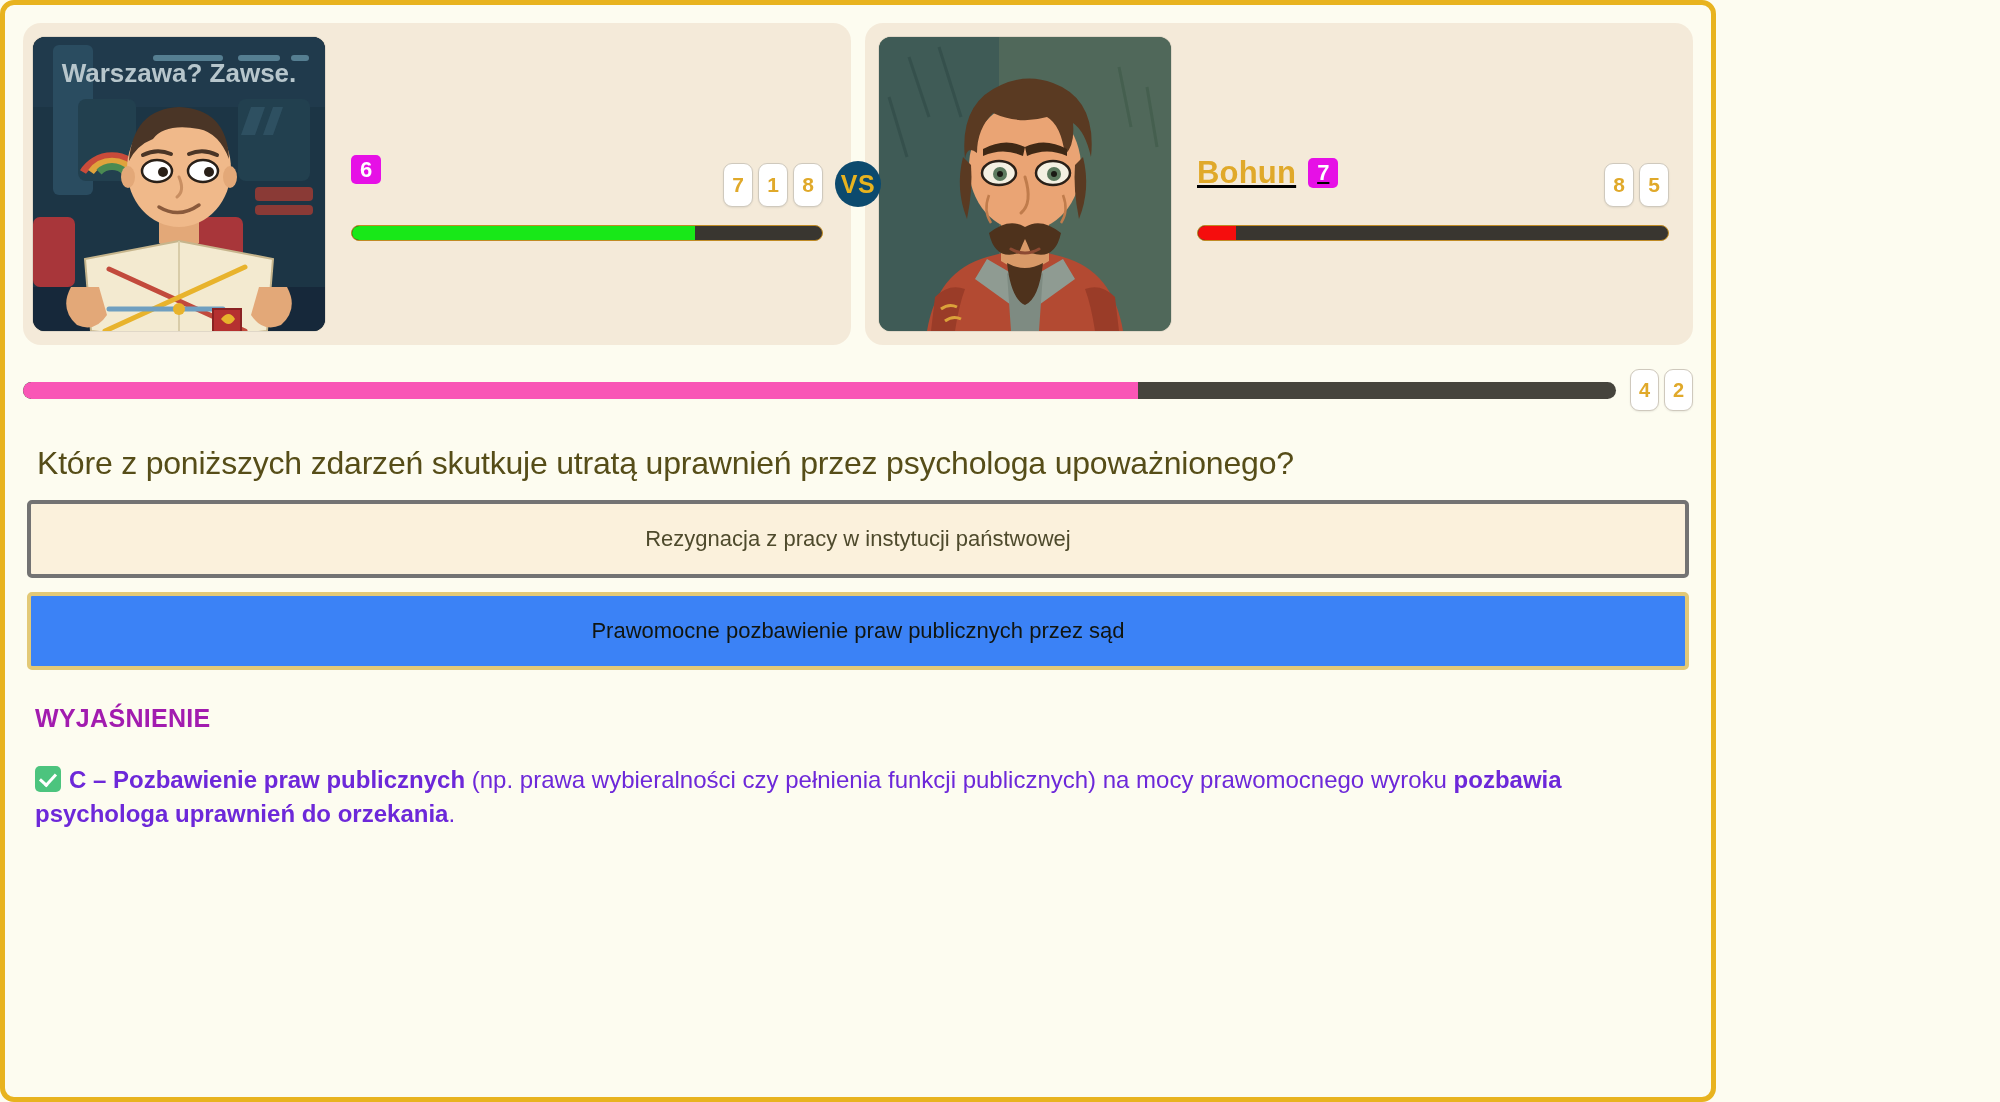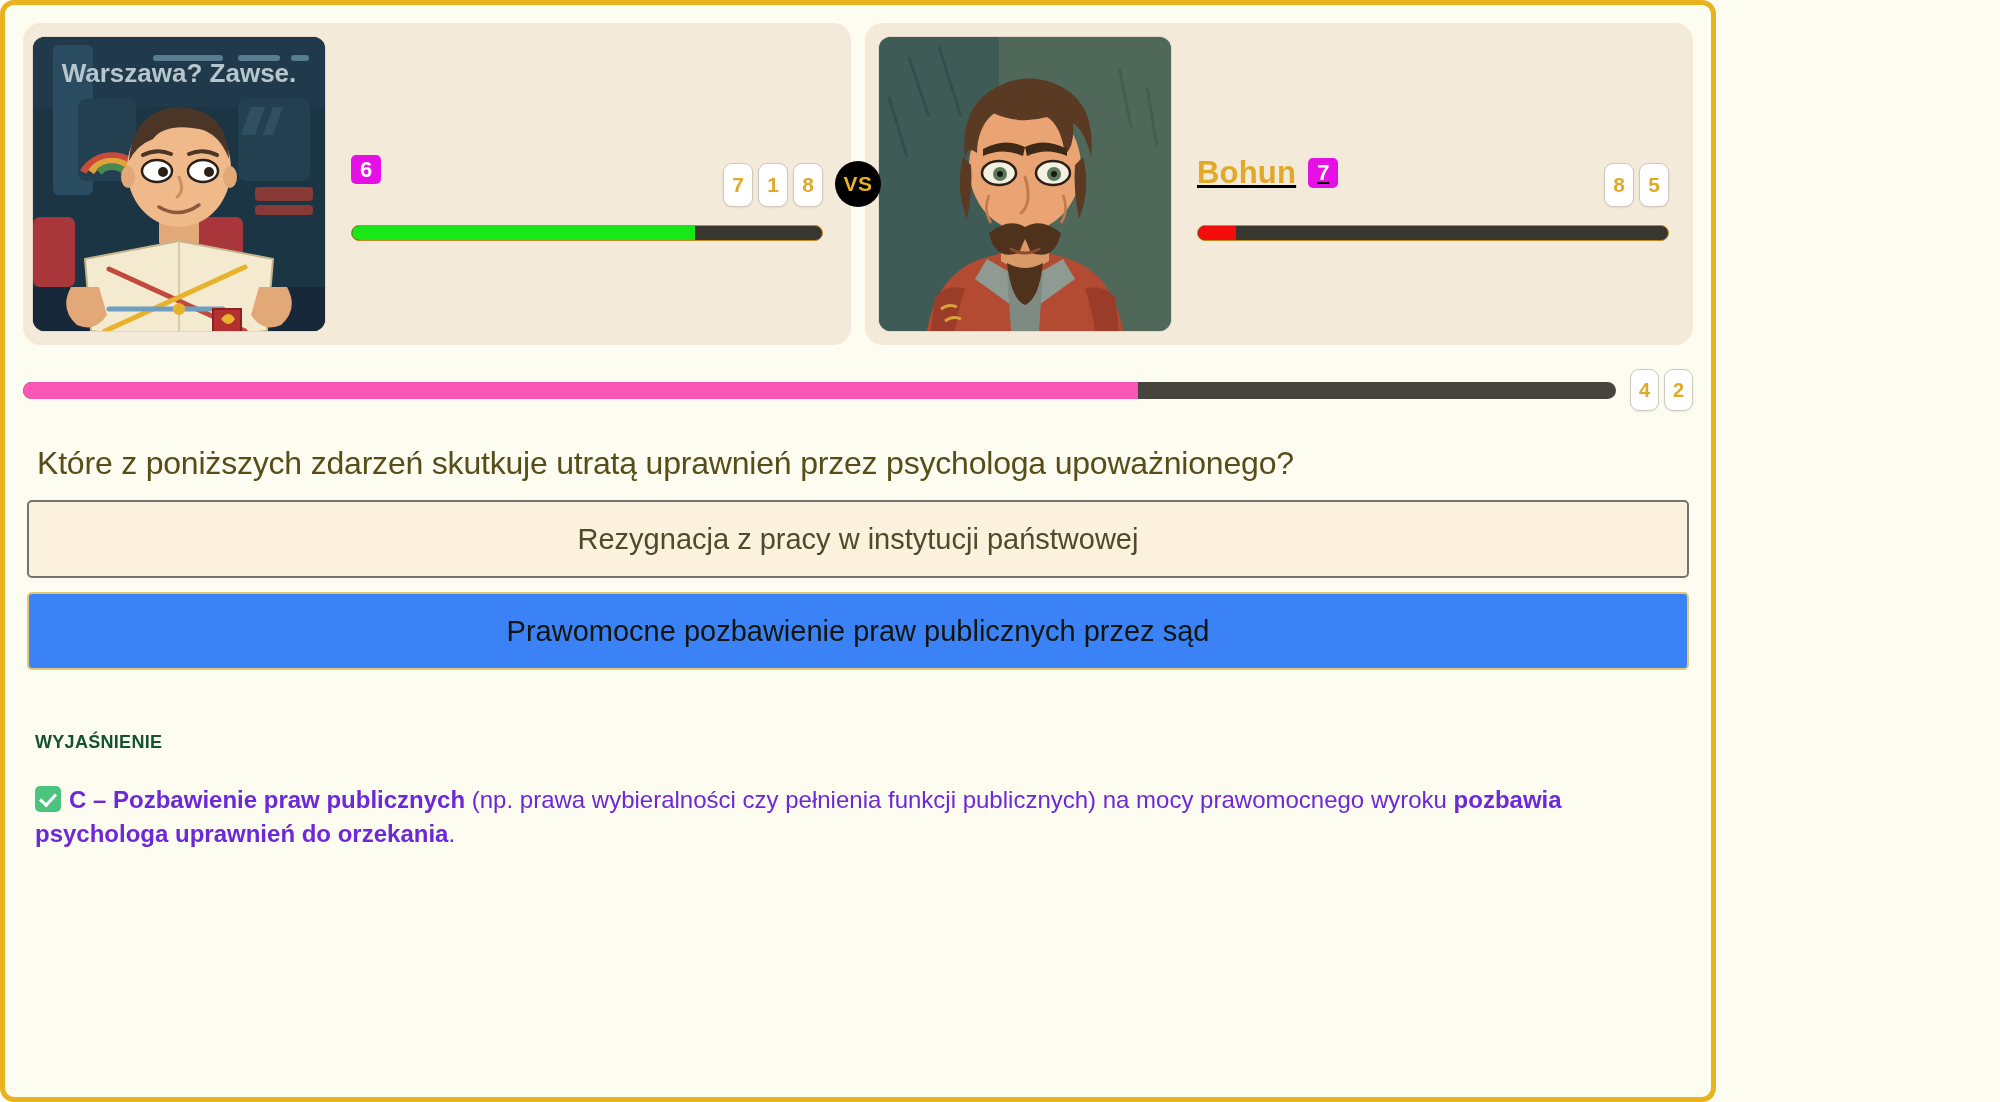--- a/index.html
+++ b/index.html
@@ -98,23 +98,23 @@
   .hpfill { height: 100%; border-radius: 9px 0 0 9px; }
   .hpfill.green { background: #18e818; }
   .hpfill.red { background: #f50d0d; }
 
   .vs {
     position: absolute;
     left: 50%; top: 179px;
     transform: translate(-50%,-50%);
     width: 46px; height: 46px;
     border-radius: 50%;
-    background: #000000;
+    background: #0c4a6e;
     color: #e8b31f;
-    font-size: 21px; font-weight: bold;
+    font-size: 25px; font-weight: bold;
     display: flex; align-items: center; justify-content: center;
     letter-spacing: .5px;
     z-index: 5;
   }
   .gap { width: 14px; flex: 0 0 14px; }
 
   
   .timerrow {
     display: flex; align-items: center;
     padding: 8px 18px 0 18px;
@@ -138,41 +138,40 @@
     font-size: 32px; font-weight: normal;
     color: #564d18;
     letter-spacing: -.2px;
   }
 
   
   .options { padding: 8px 22px 0 22px; }
   .option {
     height: 78px;
     margin-bottom: 14px;
-    border: 2px solid #737373;
+    border: 4px solid #737373;
     border-radius: 5px;
     background: #fbf1dc;
     color: #4e4a2c;
-    font-size: 29px;
+    font-size: 22px;
     display: flex; align-items: center; justify-content: center;
     text-align: center;
   }
   .option.correct {
     background: #3b82f6;
     border-color: #e3c977;
     color: #11150f;
   }
 
   
   .explain { padding: 20px 30px 0 30px; }
   .explain-title {
-    font-size: 18px; font-weight: bold; color: #14532d;
+    font-size: 25px; font-weight: bold; color: #a21caf;
     letter-spacing: .3px;
     margin-bottom: 30px;
-    margin-top: 28px;
   }
   .explain-body {
     font-size: 24px; color: #6d28d9; line-height: 1.42;
   }
   .check-icon {
     display: inline-block;
     width: 26px; height: 26px;
     background: #4cc47e;
     border-radius: 5px;
     position: relative;

